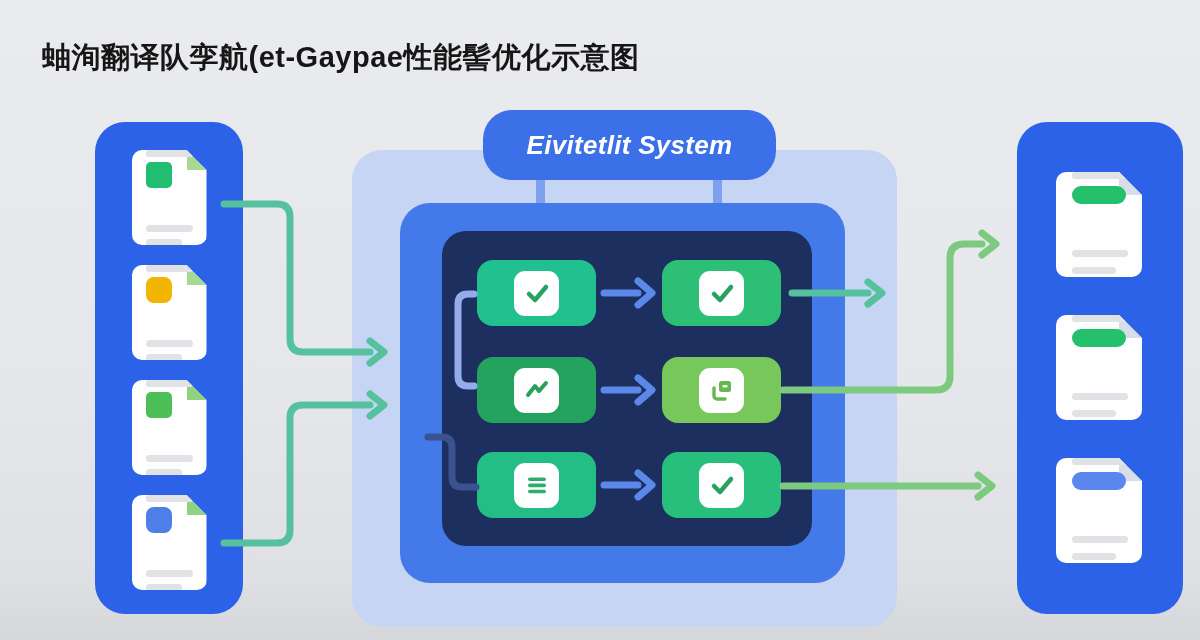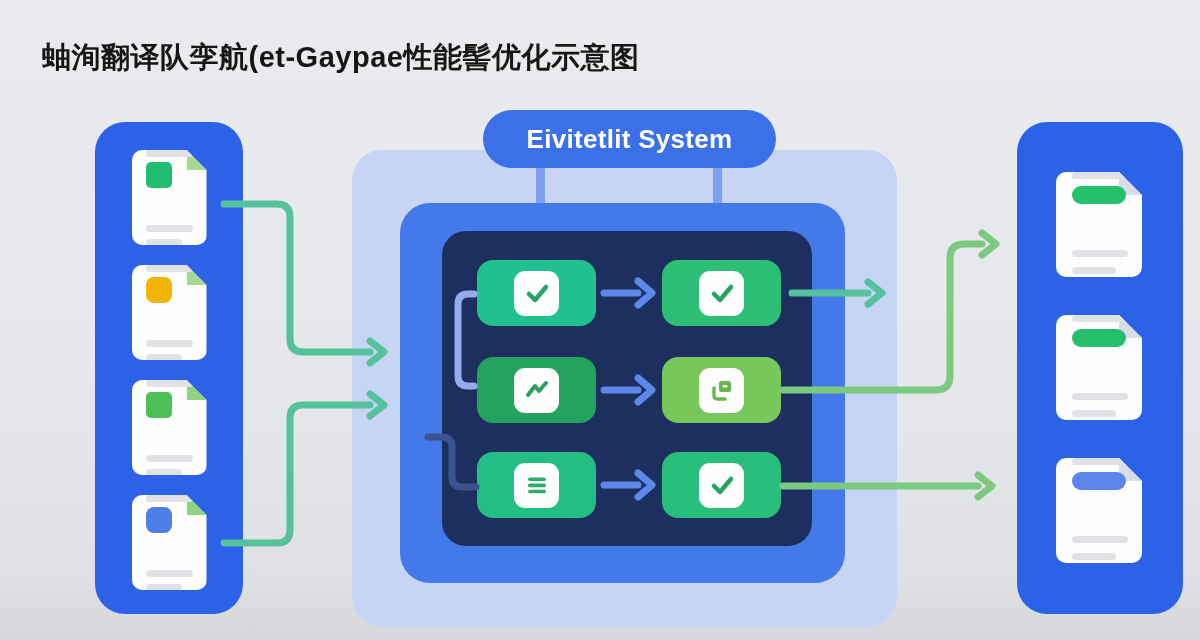--- a/index.html
+++ b/index.html
@@ -8,23 +8,23 @@
     position:relative;width:1200px;height:640px;overflow:hidden;
     background:linear-gradient(180deg,#EAEBEE 0%,#E5E7EA 60%,#DEE0E4 90%,#D5D7DB 100%);
   }
   
   .page-title{
     position:absolute;left:42px;top:38px;
     font-size:29px;font-weight:700;color:#161616;letter-spacing:.5px;
   }
   
   .banner-pill{
-    position:absolute;left:483px;top:110px;width:293px;height:58px;border-radius:29px;
+    position:absolute;left:483px;top:110px;width:293px;height:70px;border-radius:29px;
     display:flex;align-items:center;justify-content:center;
-    color:#fff;font-size:26px;font-weight:800;letter-spacing:.3px;
+    color:#fff;font-size:26px;font-weight:800;letter-spacing:.3px;font-style:italic;
   }
   .connector{position:absolute;top:166px;width:9px;height:42px;border-radius:2px;}
   
   .center-light{position:absolute;left:352px;top:150px;width:545px;height:477px;border-radius:30px;}
   .center-blue{position:absolute;left:400px;top:203px;width:445px;height:380px;border-radius:30px;}
   .center-dark{position:absolute;left:442px;top:231px;width:370px;height:315px;border-radius:24px;}
   
   .grid-box{position:absolute;width:119px;height:66px;border-radius:16px;display:flex;align-items:center;justify-content:center;}
   .gb-0-0{left:477px;top:260px;} .gb-0-1{left:662px;top:260px;}
   .gb-1-0{left:477px;top:357px;} .gb-1-1{left:662px;top:357px;}

